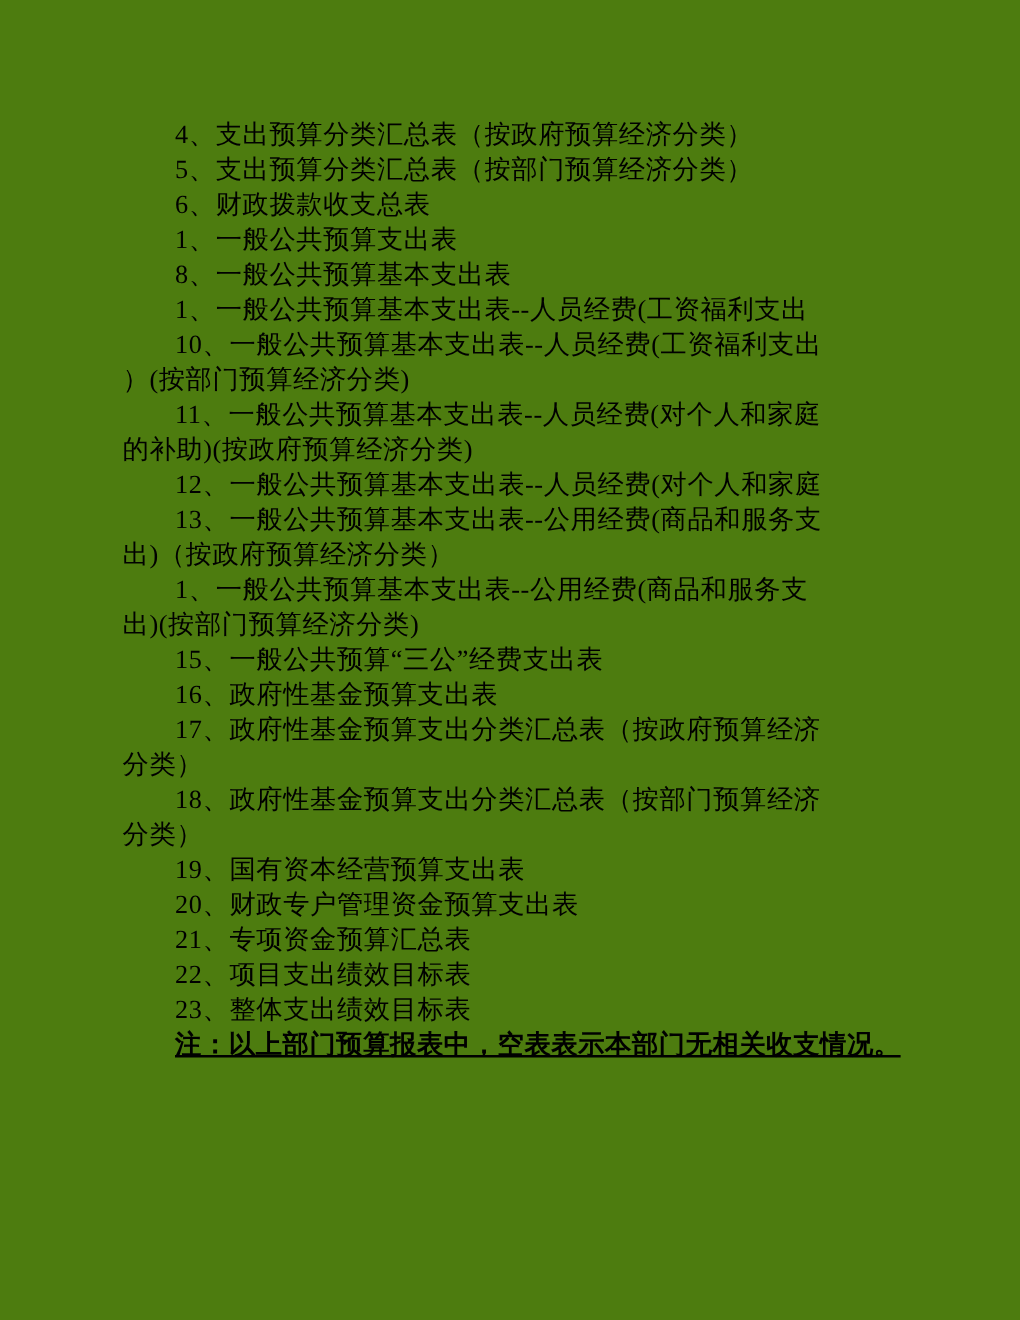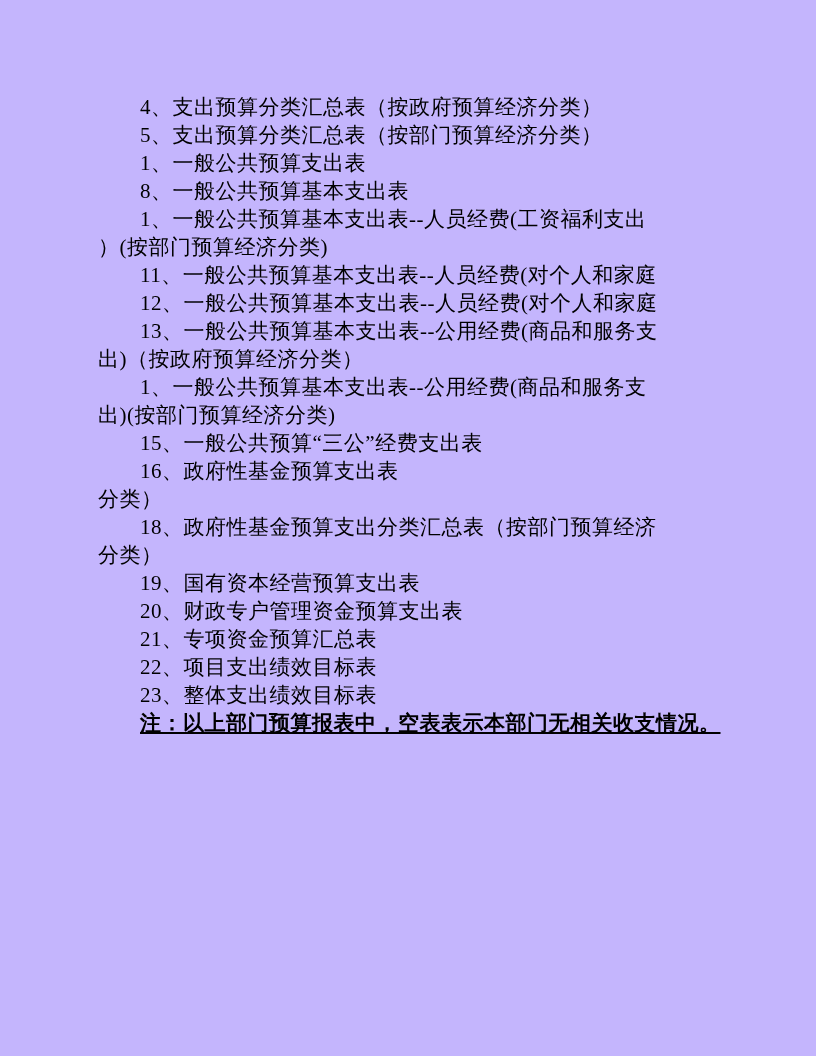--- a/index.html
+++ b/index.html
@@ -4,21 +4,21 @@
 <style>
   html, body {
     margin: 0;
     padding: 0;
     background: #ffffff;
   }
   .page {
     position: relative;
     width: 816px;
     height: 1056px;
-    background: #c4b5fd;
+    background: #4d7c0f;
     overflow: hidden;
     font-family: "Liberation Serif", "DejaVu Serif", serif;
   }
   .text-block {
     position: absolute;
     left: 98px;
     top: 93px;
     width: 622px;
     color: #000000;
     font-size: 21px;
@@ -36,32 +36,36 @@
     text-decoration: underline;
   }
 </style>
 </head>
 <body>
 
 <div class="page">
   <div class="text-block" id="lines-container">
       <div class="line indent">4、支出预算分类汇总表（按政府预算经济分类）</div>
       <div class="line indent">5、支出预算分类汇总表（按部门预算经济分类）</div>
+      <div class="line indent">6、财政拨款收支总表</div>
       <div class="line indent">1、一般公共预算支出表</div>
       <div class="line indent">8、一般公共预算基本支出表</div>
       <div class="line indent">1、一般公共预算基本支出表--人员经费(工资福利支出</div>
+      <div class="line indent">10、一般公共预算基本支出表--人员经费(工资福利支出</div>
       <div class="line">）(按部门预算经济分类)</div>
       <div class="line indent">11、一般公共预算基本支出表--人员经费(对个人和家庭</div>
+      <div class="line">的补助)(按政府预算经济分类)</div>
       <div class="line indent">12、一般公共预算基本支出表--人员经费(对个人和家庭</div>
       <div class="line indent">13、一般公共预算基本支出表--公用经费(商品和服务支</div>
       <div class="line">出)（按政府预算经济分类）</div>
       <div class="line indent">1、一般公共预算基本支出表--公用经费(商品和服务支</div>
       <div class="line">出)(按部门预算经济分类)</div>
       <div class="line indent">15、一般公共预算“三公”经费支出表</div>
       <div class="line indent">16、政府性基金预算支出表</div>
+      <div class="line indent">17、政府性基金预算支出分类汇总表（按政府预算经济</div>
       <div class="line">分类）</div>
       <div class="line indent">18、政府性基金预算支出分类汇总表（按部门预算经济</div>
       <div class="line">分类）</div>
       <div class="line indent">19、国有资本经营预算支出表</div>
       <div class="line indent">20、财政专户管理资金预算支出表</div>
       <div class="line indent">21、专项资金预算汇总表</div>
       <div class="line indent">22、项目支出绩效目标表</div>
       <div class="line indent">23、整体支出绩效目标表</div>
       <div class="line indent bold">注：以上部门预算报表中，空表表示本部门无相关收支情况。</div>
     </div>

